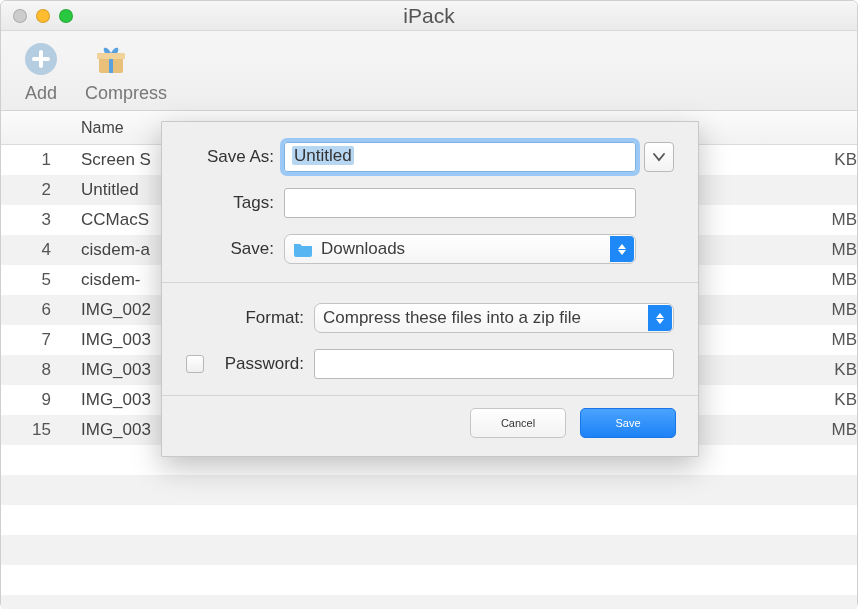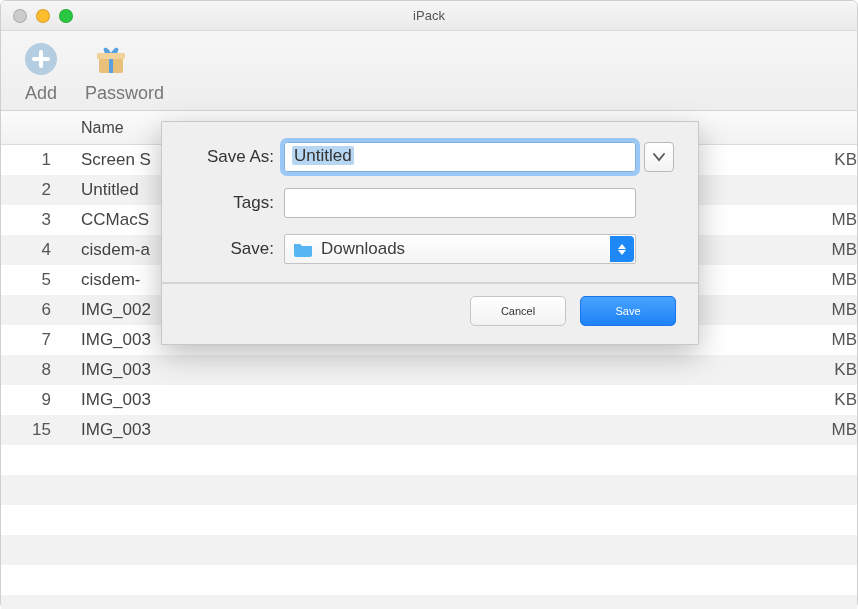--- a/index.html
+++ b/index.html
@@ -2,21 +2,21 @@
 <html><head>
 <meta charset="utf-8">
 <style>
   * { box-sizing: border-box; margin: 0; padding: 0; }
   html, body { width: 858px; height: 609px; font-family: -apple-system, "Helvetica Neue", Arial, sans-serif; font-size: 17px; color: #3e3e3e; background:#fff; overflow:hidden; }
   .window { width: 858px; height: 609px; border: 1px solid #cfcfcf; border-radius: 6px; background: #ffffff; position: relative; }
   .titlebar { height: 30px; background: linear-gradient(#f6f6f6, #eaeaea); border-bottom: 1px solid #d8d8d8; display:flex; align-items:center; border-radius:6px 6px 0 0; }
   .traffic { display:flex; gap:9px; padding-left:12px; }
   .tl { width:14px; height:14px; border-radius:50%; border:1px solid rgba(0,0,0,.15); }
   .tl.red{background:#ccc;} .tl.yellow{background:#febd2f;} .tl.green{background:#2ac840;}
-  .title-center { position:absolute; left:0; right:0; text-align:center; font-size:13px; color:#555; pointer-events:none;}
+  .title-center { position:absolute; left:0; right:0; text-align:center; font-size:21px; color:#555; pointer-events:none;}
   .toolbar { height:80px; background: linear-gradient(#f6f6f6,#eeeeee); display:flex; gap:18px; padding:8px 14px 4px; border-bottom:1px solid #d4d4d4;}
   .tool { width:52px; text-align:center; font-size:18px; color:#777;}
   .tool .ic { width:40px; height:40px; margin:0 auto 4px; display:flex; align-items:center; justify-content:center;}
   .header-row { height:34px; display:flex; align-items:center; border-bottom:1px solid #dcdcdc; background: linear-gradient(#fbfbfb,#f2f2f2); font-size:16px; color:#444;}
   .col-index { width:70px; border-right:1px solid #dcdcdc; padding-left:10px;}
   .col-name  { flex:1; padding-left:10px; }
   .col-size  { width:150px; padding-left:10px;}
   .rows { }
   .row { height:30px; display:flex; align-items:center; font-size:17px; color:#444;}
   .row:nth-child(even){ background:#f2f2f2;}
@@ -24,21 +24,21 @@
   .row .cn { flex:1; padding-left:10px;}
   .row .cs { width:150px; text-align:right; color:#555;}
   
   .dialog { position:absolute; left:160px; top:120px; width:538px; background:#efefef; border:1px solid #c8c8c8; border-radius:1px; box-shadow:0 10px 30px rgba(0,0,0,.25);}
   .dsec { padding:20px 24px 14px;}
   .drow { display:flex; align-items:center; margin-bottom:16px;}
   .drow label { width:98px; text-align:right; padding-right:10px; font-size:17px; color:#333;}
   .tinput { flex:1; height:30px; border:1px solid #b9b9b9; background:#fff; border-radius:3px; padding:3px 7px; font-size:17px; color:#333;}
   .tinput.focused { outline:4px solid #9bc8f4; border-color:#7fb1de; }
   .expand { width:30px; height:30px; margin-left:8px; border:1px solid #b9b9b9; border-radius:4px; background:linear-gradient(#fff,#f3f3f3); display:flex; align-items:center; justify-content:center;}
-  .popup { flex:1; height:30px; border:1px solid #c3c3c3; border-radius:2px; background:linear-gradient(#ffffff,#f4f4f4); display:flex; align-items:center; padding:0 8px; font-size:17px; position:relative;}
+  .popup { flex:1; height:30px; border:1px solid #c3c3c3; border-radius:7px; background:linear-gradient(#ffffff,#f4f4f4); display:flex; align-items:center; padding:0 8px; font-size:17px; position:relative;}
   .popup .ico { width:20px; height:16px; margin-right:8px; display:flex; align-items:center; justify-content:center;}
   .popup .arrows { position:absolute; right:1px; top:1px; bottom:1px; width:24px; background:#1e88f7; border-radius:0 4px 4px 0; display:flex; flex-direction:column; align-items:center; justify-content:center; gap:1px;}
   .tri { width:0;height:0;border-left:4px solid transparent;border-right:4px solid transparent;}
   .tri.up{border-bottom:5px solid #fff;} .tri.down{border-top:5px solid #fff;}
   .sep { height:1px; background:#d4d4d4; margin:0;}
   .checkbox { width:18px; height:18px; border:1px solid #b7b7b7; border-radius:3px; background:linear-gradient(#fff,#efefef); margin-left:0; margin-right:6px;}
   .btnbar { display:flex; justify-content:flex-end; gap:14px; padding:12px 22px 18px;}
   .btn { height:30px; min-width:96px; border-radius:5px; border:1px solid #c6c6c6; background:linear-gradient(#ffffff,#f2f2f2); font-size:11px; color:#333; display:flex; align-items:center; justify-content:center; padding:0 18px;}
   .btn.primary { background:linear-gradient(#4aa3ff,#1c82f6); border-color:#1976e8; color:#fff; }
   .sel { background:#b7d6f2; border-radius:2px; padding:0 2px;}
@@ -70,21 +70,21 @@
     <div class="tool">
       <div class="ic">
         <svg width="36" height="36" viewBox="0 0 36 36">
           <rect x="6" y="14" width="24" height="18" rx="2" fill="#e9c07a"></rect>
           <rect x="16" y="14" width="4" height="18" fill="#5aa1e0"></rect>
           <rect x="4" y="12" width="28" height="6" rx="1" fill="#f0d29a"></rect>
           <path d="M18 12 C14 4, 8 6, 12 12 Z" fill="#5aa1e0"></path>
           <path d="M18 12 C22 4, 28 6, 24 12 Z" fill="#5aa1e0"></path>
         </svg>
       </div>
-      <span>Password</span>
+      <span>Compress</span>
     </div>
   </div>
 
   <div class="header-row">
     <div class="col-index"></div>
     <div class="col-name">Name</div>
     <div class="col-size"></div>
   </div>
 
   <div class="rows">
@@ -179,20 +179,39 @@
           <span>Downloads</span>
           <span class="arrows">
               <span class="tri up"></span>
               <span class="tri down"></span>
             </span>
         </div>
         <div style="width:38px"></div>
       </div>
     </div>
     <div class="sep"></div>
+    <div class="dsec">
+      <div class="drow">
+        <label style="width:128px">Format:</label>
+        <div class="popup">
+          <span>Compress these files into a zip file</span>
+          <span class="arrows">
+              <span class="tri up"></span>
+              <span class="tri down"></span>
+            </span>
+        </div>
+      </div>
+      <div class="drow" style="margin-bottom:2px">
+        <span class="checkbox"></span>
+        <label style="width:104px">Password:</label>
+        <div class="tinput">
+          <span></span>
+        </div>
+      </div>
+    </div>
     <div class="sep"></div>
     <div class="btnbar">
       <div class="btn">
           <span>Cancel</span>
         </div>
       <div class="btn primary">
           <span>Save</span>
         </div>
     </div>
   </div>

